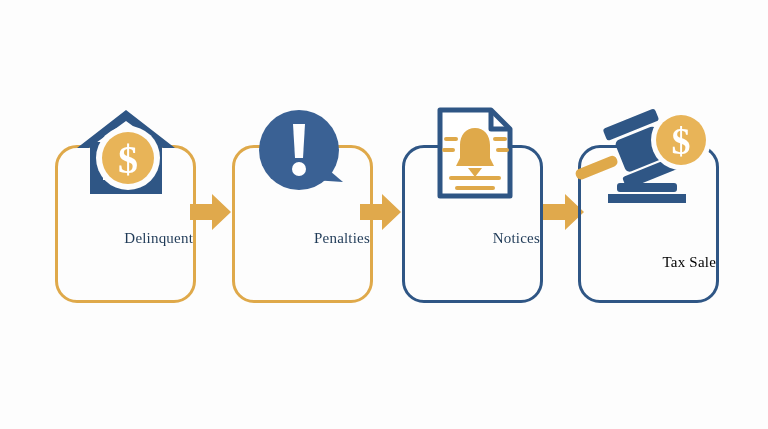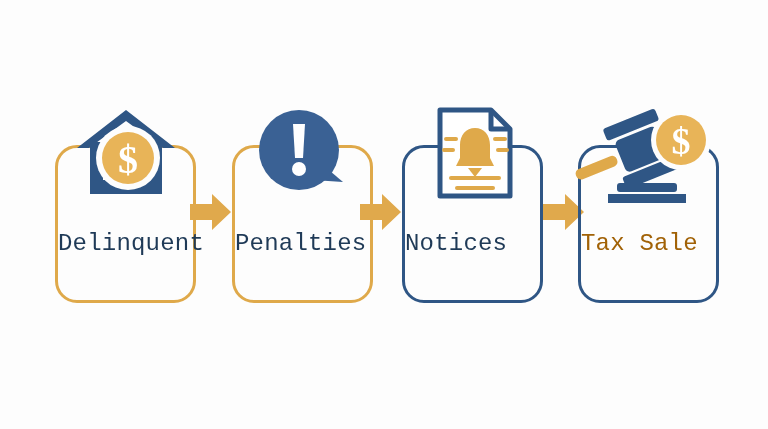--- a/index.html
+++ b/index.html
@@ -28,27 +28,27 @@
     box-sizing: border-box;
   }
   .stage.gold  { border: 3px solid #dfa94a; }
   .stage.navy  { border: 3px solid #2f5685; }
 
   .stage-label {
     position: absolute;
     left: 0;
     right: 0;
     top: 82px;
-    text-align: left;
-    font-size: 24px;
+    text-align: right;
+    font-size: 15px;
     letter-spacing: 0.2px;
-    font-family: Liberation Mono, monospace;
+    font-family: Liberation Serif, serif;
   }
   .label-navy { color: #1f3a57; }
-  .label-red  { color: #a16207; }
+  .label-red  { color: #000000; margin-top: 24px; }
 
   .stage-icon {
     position: absolute;
     left: 50%;
     transform: translateX(-50%);
   }
 
   
   .icon-delinquent { top: -42px; width: 110px; height: 96px; }
   .icon-penalties  { top: -42px; width: 96px;  height: 92px; }

